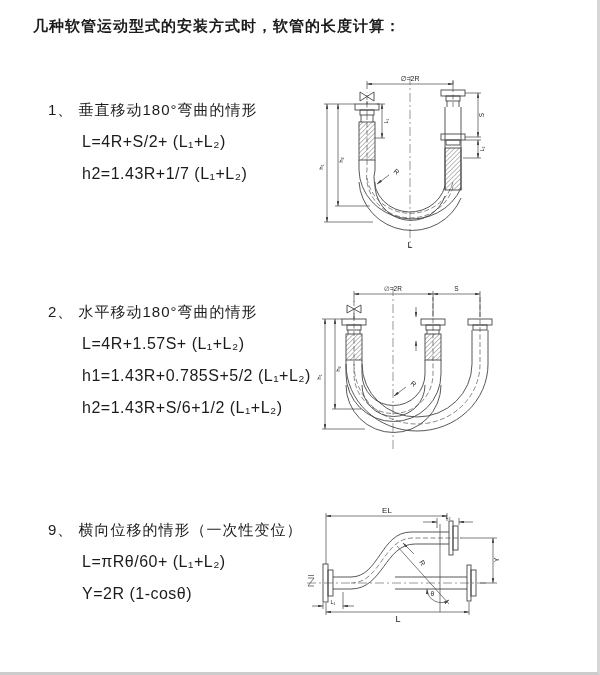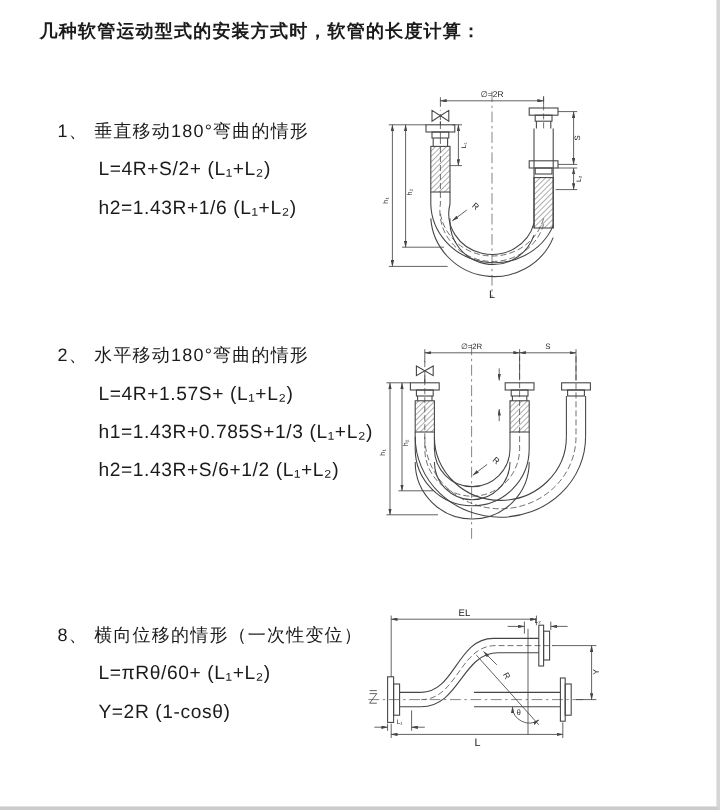--- a/index.html
+++ b/index.html
@@ -7,21 +7,21 @@
     position:relative;width:600px;height:675px;background:#ffffff;
     font-family:"Liberation Sans","DejaVu Sans",sans-serif;color:#1b1b1b;
     box-sizing:border-box;border-right:3px solid #d6d6d6;border-bottom:3px solid #cccccc;
     overflow:hidden;
   }
   .title{position:absolute;left:33px;top:17px;font-size:15px;font-weight:bold;letter-spacing:1px;white-space:nowrap;}
   .section{position:absolute;left:48px;}
   .sec-heading{font-size:15px;font-weight:normal;letter-spacing:1px;line-height:18px;margin:0 0 14px 0;white-space:nowrap;}
   .formula{font-size:16px;line-height:18px;margin:0 0 14px 34px;letter-spacing:.5px;white-space:nowrap;}
   #sec1{top:101px;}
-  #sec2{top:288px;}
+  #sec2{top:303px;}
   #sec3{top:521px;}
   .diag{position:absolute;}
   #d1{left:315px;top:70px;}
   #d2{left:313px;top:279px;}
   #d3{left:297px;top:502px;}
   svg{display:block;}
   svg .ln{stroke:#454545;stroke-width:.9;fill:none;}
   svg .thin{stroke:#454545;stroke-width:.7;fill:none;}
   svg .cl{stroke:#555;stroke-width:.6;fill:none;stroke-dasharray:9 3 2 3;}
   svg .hd{stroke:#555;stroke-width:.7;fill:none;stroke-dasharray:5 2.5;}
@@ -31,32 +31,32 @@
 </head>
 <body>
 
 <div id="page">
 
   <div class="title">几种软管运动型式的安装方式时，软管的长度计算：</div>
 
   <div class="section" id="sec1">
     <p class="sec-heading">1、 垂直移动180°弯曲的情形</p>
     <p class="formula">L=4R+S/2+ (L₁+L₂)</p>
-    <p class="formula">h2=1.43R+1/6 (L₁+L₂)</p>
+    <p class="formula">h2=1.43R+1/7 (L₁+L₂)</p>
   </div>
 
   <div class="section" id="sec2">
     <p class="sec-heading">2、 水平移动180°弯曲的情形</p>
     <p class="formula">L=4R+1.57S+ (L₁+L₂)</p>
-    <p class="formula">h1=1.43R+0.785S+1/3 (L₁+L₂)</p>
+    <p class="formula">h1=1.43R+0.785S+5/2 (L₁+L₂)</p>
     <p class="formula">h2=1.43R+S/6+1/2 (L₁+L₂)</p>
   </div>
 
   <div class="section" id="sec3">
-    <p class="sec-heading">8、 横向位移的情形（一次性变位）</p>
+    <p class="sec-heading">9、 横向位移的情形（一次性变位）</p>
     <p class="formula">L=πRθ/60+ (L₁+L₂)</p>
     <p class="formula">Y=2R (1-cosθ)</p>
   </div>
 
   <svg id="d1" class="diag" width="270" height="185" viewBox="0 0 270 185">
     <defs>
       <marker id="a1" viewBox="0 0 8 4" refX="7.5" refY="2" markerWidth="8" markerHeight="4" orient="auto-start-reverse">
         <path d="M0,0 L8,2 L0,4 z" fill="#454545"></path>
       </marker>
       <pattern id="hb1" width="3.2" height="3.2" patternUnits="userSpaceOnUse" patternTransform="rotate(45)">

